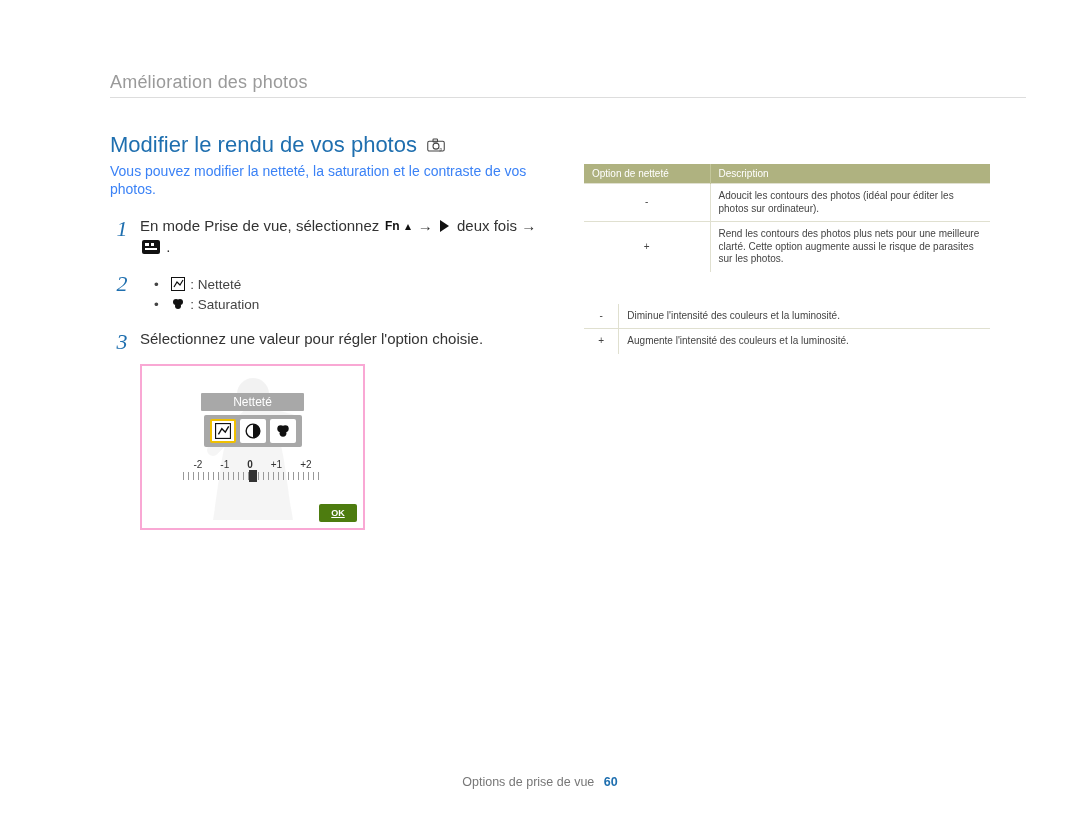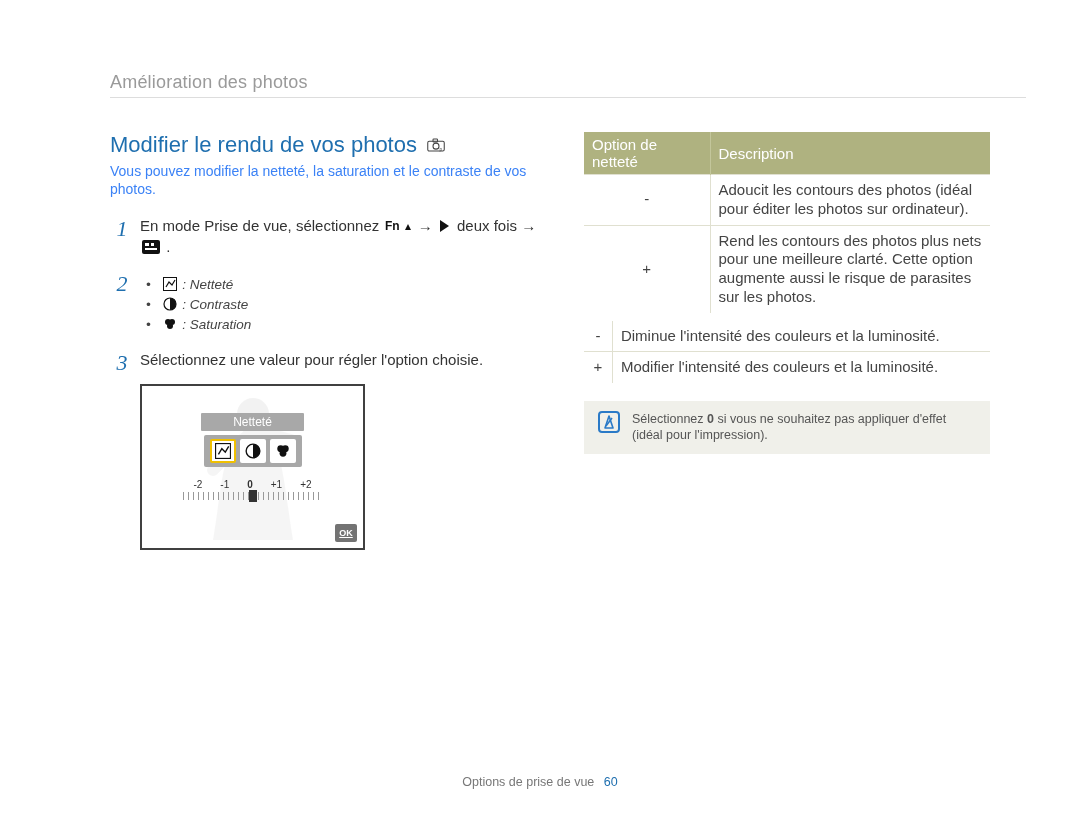--- a/index.html
+++ b/index.html
@@ -98,38 +98,37 @@
   .inline-icon {
     display: inline-block;
     vertical-align: -2px;
     margin: 0 2px;
   }
   .inline-icon svg { display: block; }
 
   ul.sublist {
     list-style: none;
     padding: 4px 0 0 6px;
-    margin: 0;
-    font-style: italic;
+    margin: 8px;
   }
   ul.sublist li {
     font-size: 13.5px;
     line-height: 1.5;
     color: #444;
   }
   ul.sublist li::before {
     content: "\2022";
     margin-right: 6px;
   }
 
   
   .lcd-frame {
     width: 225px;
     height: 166px;
-    border: 2px solid #404040;
+    border: 2px solid #f9a8d4;
     margin: 10px 0 0 30px;
     position: relative;
     background: #fff;
     overflow: hidden;
   }
   .lcd-silhouette {
     position: absolute;
     left: 50%;
     top: 4px;
     transform: translateX(-50%);
@@ -190,35 +189,36 @@
     left: 50%;
     top: -2px;
     width: 8px; height: 12px;
     background: #333;
     transform: translateX(-50%);
   }
   .lcd-ok {
     position: absolute;
     right: 6px;
     bottom: 6px;
-    width: 22px; height: 18px;
-    background: #737373;
+    width: 38px; height: 18px;
+    background: #4d7c0f;
     border-radius: 2px;
     color:#fff;
     font-size:9px;
     font-weight:bold;
     display:flex;align-items:center;justify-content:center;text-decoration:underline;
   }
 
   
   table.opt {
     width: 100%;
     border-collapse: collapse;
-    font-size: 15px;
+    font-size: 10px;
     margin-bottom: 8px;
+    margin-top: 32px;
   }
   table.opt th {
     background: var(--olive);
     color: #fff;
     font-weight: 400;
     text-align: left;
     padding: 4px 8px;
   }
   table.opt th:first-child {
     border-right: 1px solid var(--olive-divider);
@@ -261,21 +261,21 @@
 
   .footer {
     position: absolute;
     width: 1080px;
     left: 0;
     bottom: 26px;
     text-align: center;
     font-size: 12.5px;
     color: #777;
   }
-  .footer .page-no { color: var(--accent); margin-left: 6px; }
+  .footer .page-no { color: var(--accent); margin-left: 6px; font-weight: bold; }
 </style>
 </head>
 <body>
 
 <div class="page">
   <div class="running-head">Amélioration des photos</div>
   <div class="head-rule"></div>
 
   <div class="columns">
 
@@ -322,28 +322,20 @@
 
         <li>
           <ul class="sublist">
             <li>
               <span class="inline-icon">
                 <svg width="14" height="14" viewBox="0 0 14 14">
                     <rect x="0.5" y="0.5" width="13" height="13" fill="none" stroke="#111"></rect>
                     <path d="M3 10 L6 5 L9 8 L12 3" fill="none" stroke="#111" stroke-width="1.2"></path>
                   </svg>
               </span><span> : Netteté</span>
-            </li>
-            <li>
-              <span class="inline-icon">
-                <svg width="14" height="14" viewBox="0 0 14 14">
-                    <circle cx="7" cy="7" r="6" fill="none" stroke="#111" stroke-width="1.2"></circle>
-                    <path d="M7 1 A6 6 0 0 1 7 13 Z" fill="#111"></path>
-                  </svg>
-              </span><span> : Contraste</span>
             </li>
             <li>
               <span class="inline-icon">
                 <svg width="14" height="14" viewBox="0 0 14 14">
                     <circle cx="5" cy="5" r="3" fill="#111"></circle>
                     <circle cx="9" cy="5" r="3" fill="#111"></circle>
                     <circle cx="7" cy="9" r="3" fill="#111"></circle>
                   </svg>
               </span><span> : Saturation</span>
             </li>
@@ -419,37 +411,26 @@
         </table>
 
       <table class="opt">
         <tbody>
         <tr>
           <td>-</td>
           <td>Diminue l'intensité des couleurs et la luminosité.</td>
         </tr>
         <tr>
           <td>+</td>
-          <td>Modifier l'intensité des couleurs et la luminosité.</td>
+          <td>Augmente l'intensité des couleurs et la luminosité.</td>
         </tr>
       </tbody>
         </table>
 
 
-      <div class="note-box">
-        <div class="note-icon">
-          <svg viewBox="0 0 12 14">
-              <path d="M2 13 L6 1 L10 13 Z" fill="none" stroke="currentColor" stroke-width="1.6" stroke-linejoin="round"></path>
-              <line x1="3" y1="11" x2="9" y2="3" stroke="currentColor" stroke-width="1.6"></line>
-            </svg>
-        </div>
-        <div>
-          <span>Sélectionnez </span><b>0</b><span> si vous ne souhaitez pas appliquer d'effet (idéal pour l'impression).</span>
-        </div>
-      </div>
 
     </div>
   </div>
 </div>
 
 <div class="footer">
   <span>Options de prise de vue</span>
   <span class="page-no">60</span>
 </div>
 

